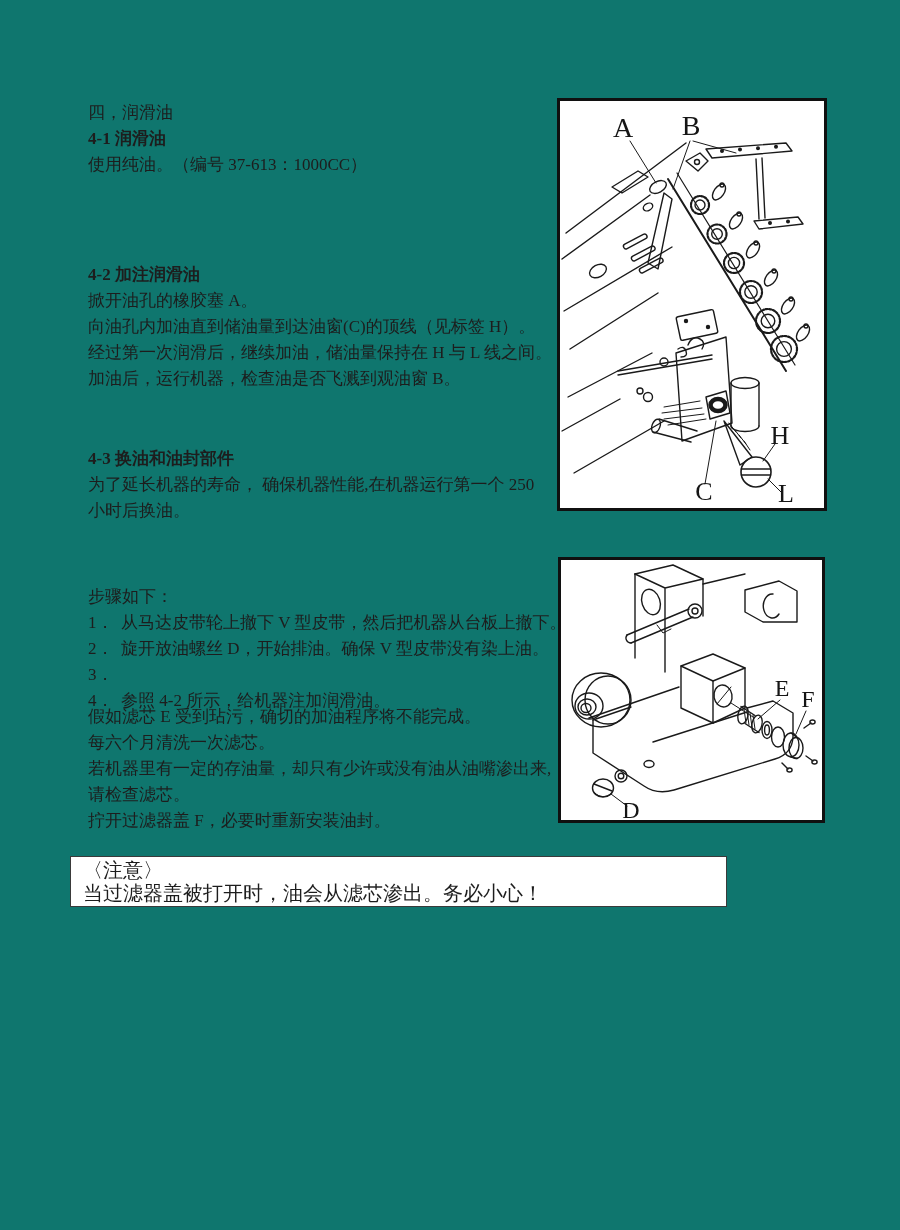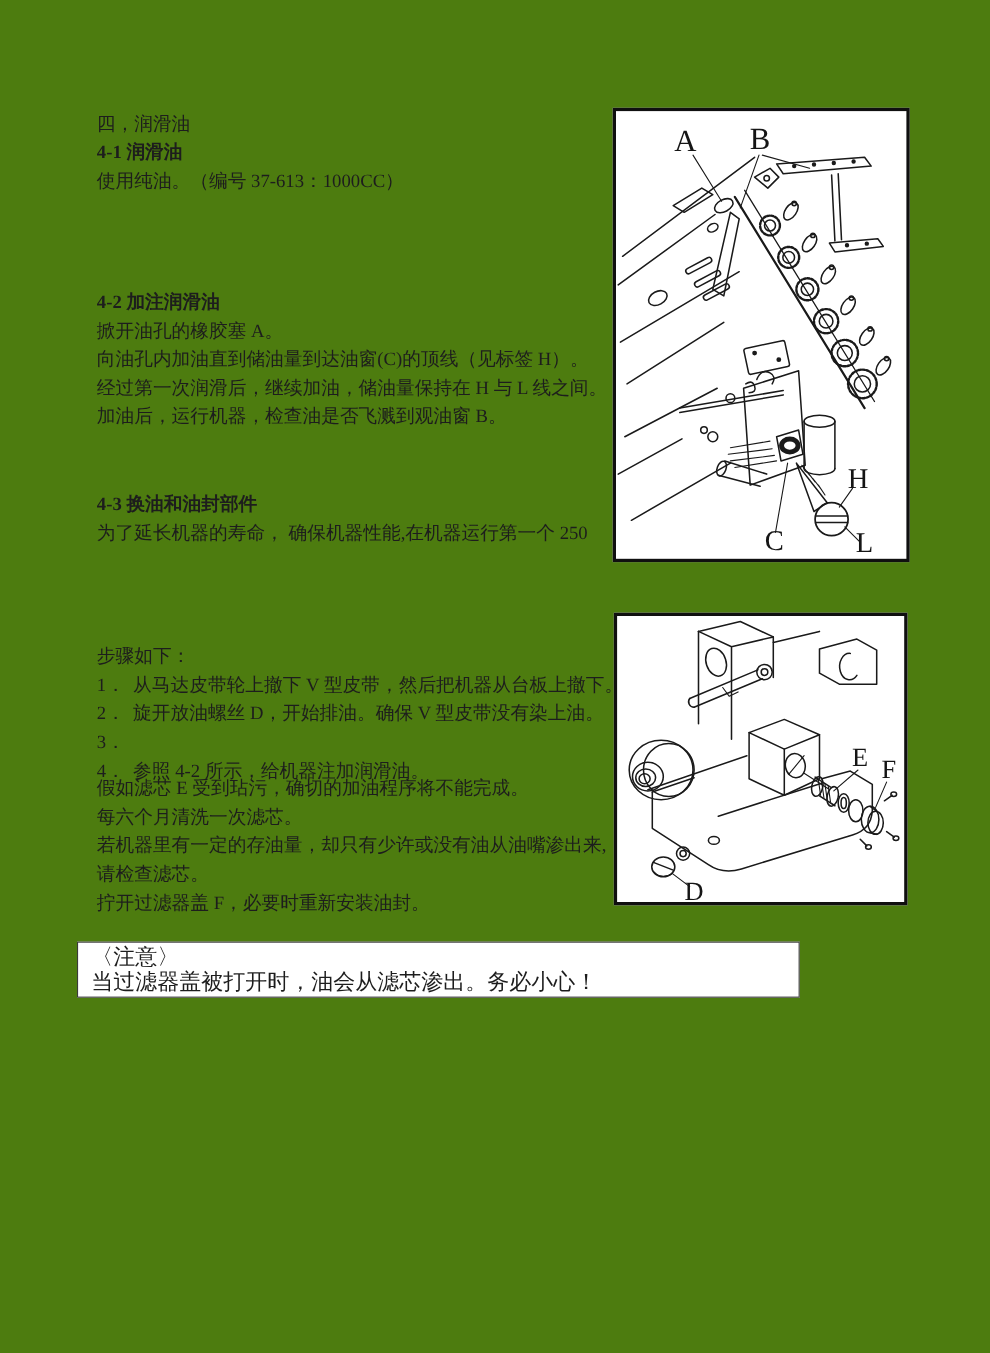--- a/index.html
+++ b/index.html
@@ -1,17 +1,17 @@
 <!DOCTYPE html>
 <html><head>
 <meta charset="utf-8">
 <style>
   html,body { margin:0; padding:0; background:#ffffff; }
   .page {
-    position:relative; width:900px; height:1230px; background:#4d7c0f;
+    position:relative; width:900px; height:1230px; background:#0f766e;
     overflow:hidden; font-family:"Liberation Serif","DejaVu Serif",serif;
     color:#1d1d1d;
   }
   .tblock { position:absolute; font-size:17px; line-height:26px; white-space:nowrap; }
   .line { height:26px; }
   .b { font-weight:bold; }
   .steps-row { display:flex; height:26px; }
   .steps-row .num { width:33px; flex:0 0 33px; }
   .note {
     position:absolute; left:70px; top:856px; width:657px; height:51px;
@@ -43,20 +43,21 @@
     <div class="line b">4-2 加注润滑油</div>
     <div class="line">掀开油孔的橡胶塞 A。</div>
     <div class="line">向油孔内加油直到储油量到达油窗(C)的顶线（见标签 H）。</div>
     <div class="line">经过第一次润滑后，继续加油，储油量保持在 H 与 L 线之间。</div>
     <div class="line">加油后，运行机器，检查油是否飞溅到观油窗 B。</div>
   </div>
 
   <div class="tblock" style="left:88px; top:446px;">
     <div class="line b">4-3 换油和油封部件</div>
     <div class="line">为了延长机器的寿命， 确保机器性能,在机器运行第一个 250</div>
+    <div class="line">小时后换油。</div>
   </div>
 
   <div class="tblock" style="left:88px; top:584px;">
     <div class="line">步骤如下：</div>
     <div class="steps-row">
       <span class="num">1．</span>
       <span>从马达皮带轮上撤下 V 型皮带，然后把机器从台板上撤下。</span>
     </div>
     <div class="steps-row">
       <span class="num">2．</span>

